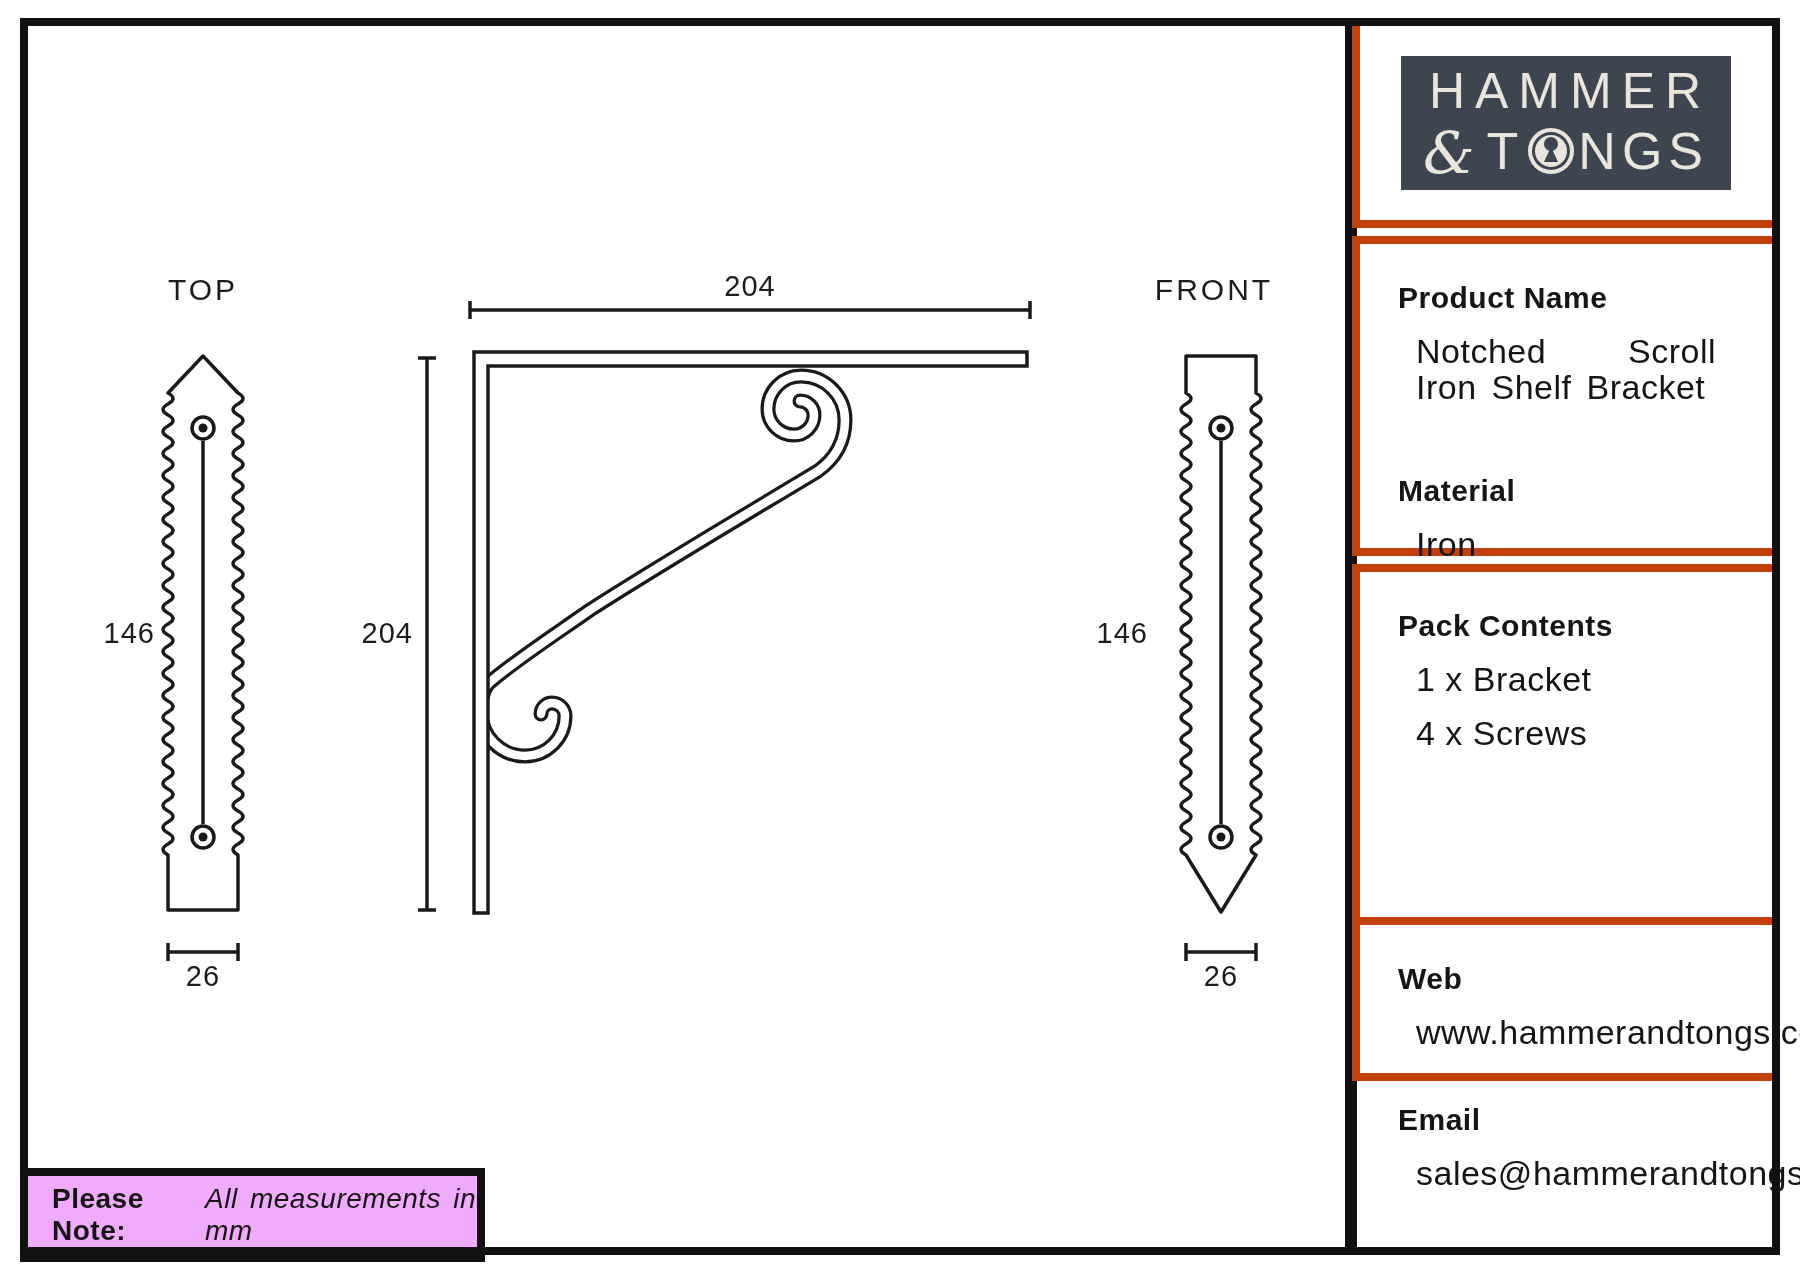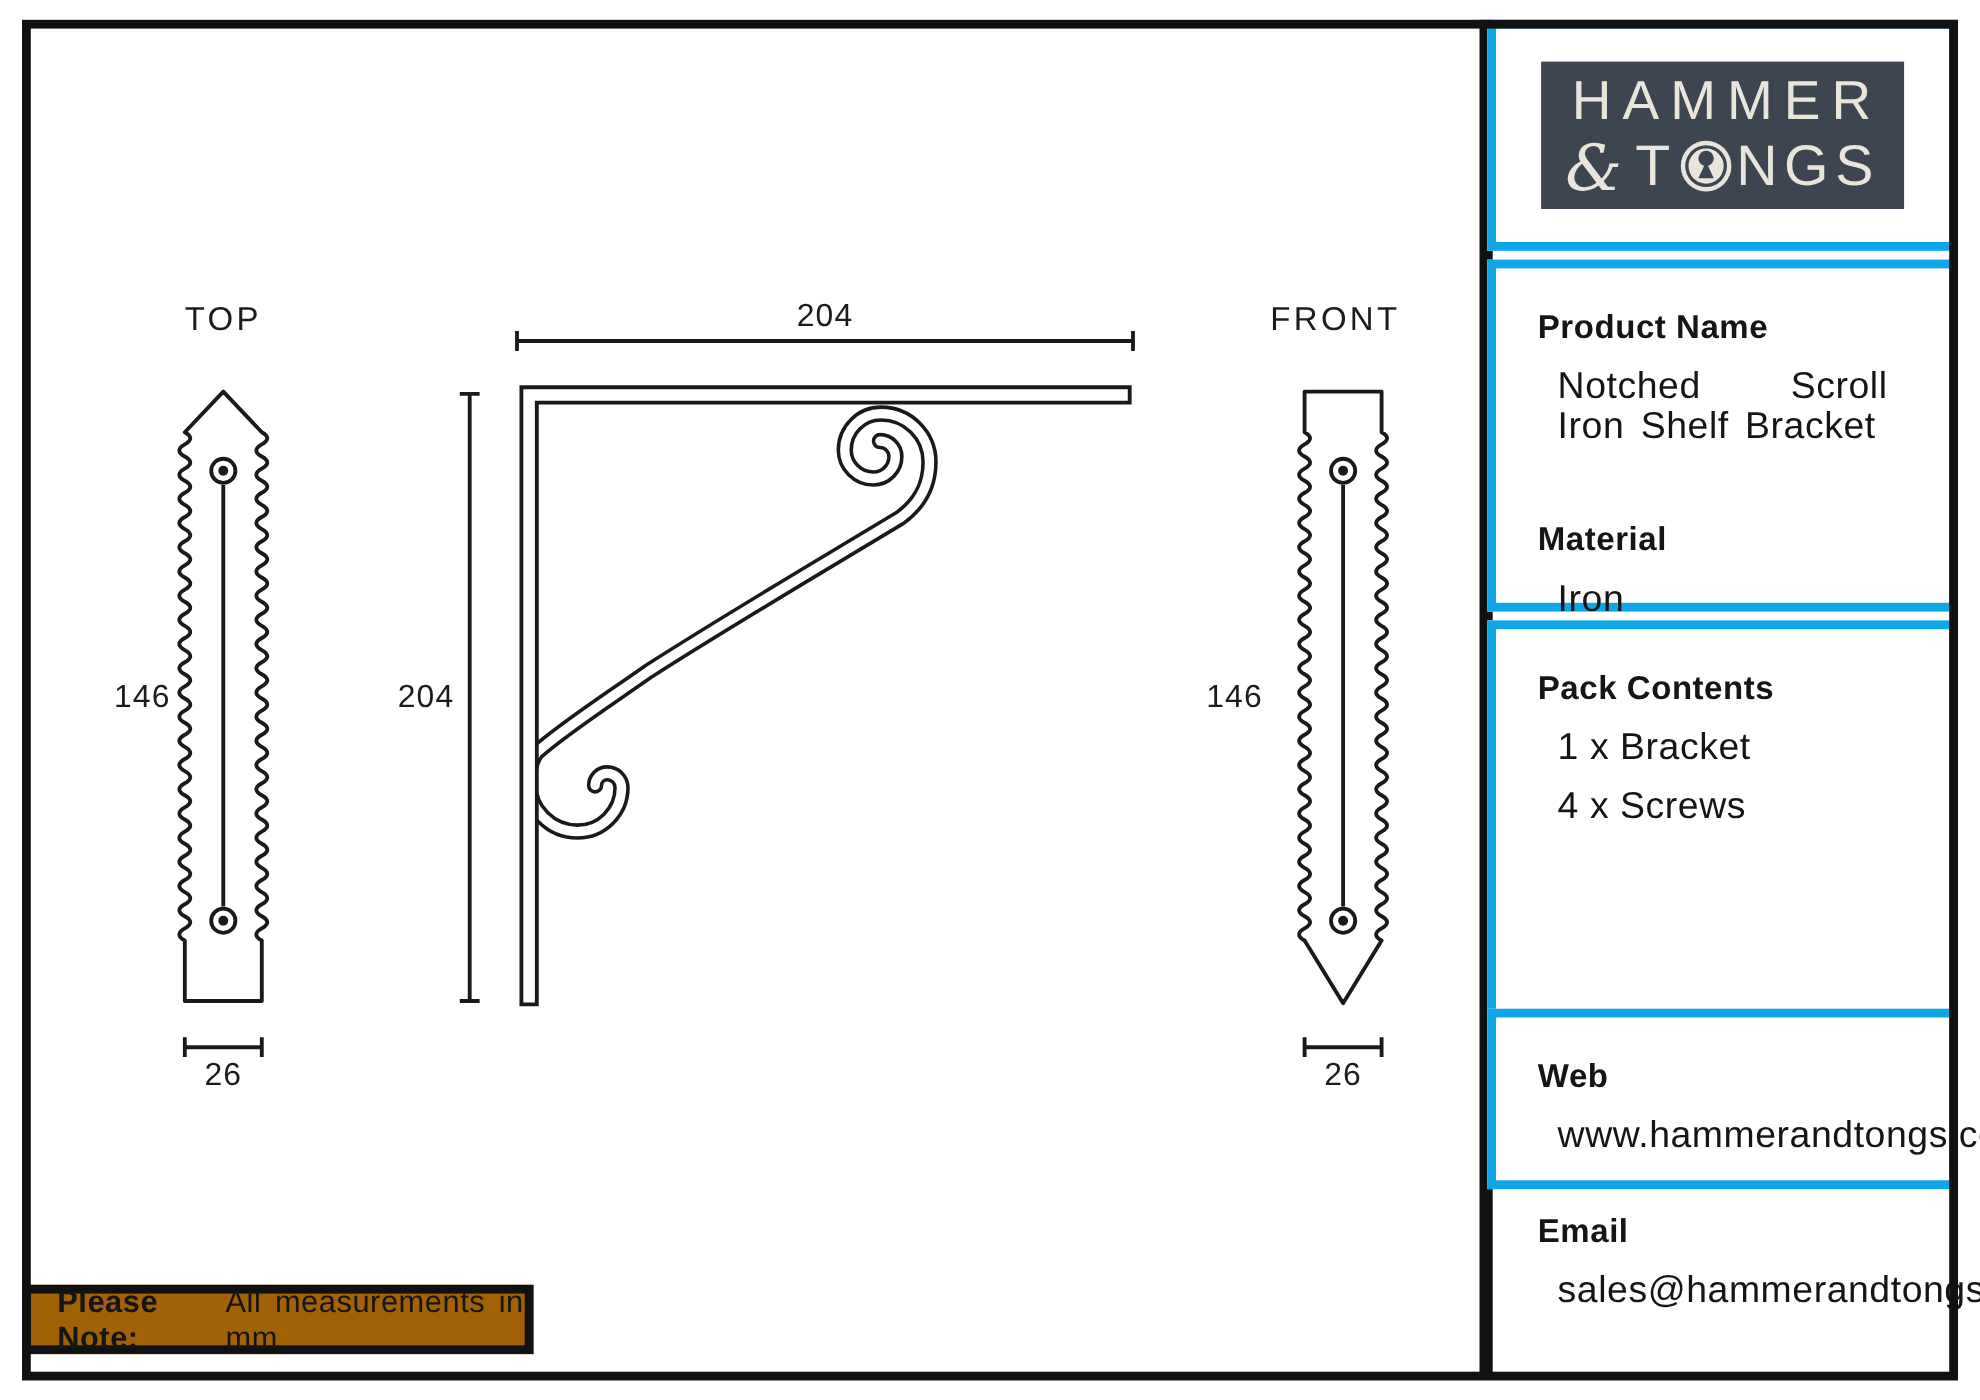--- a/index.html
+++ b/index.html
@@ -9,21 +9,21 @@
   
   .page-border{position:absolute;left:20px;top:18px;right:20px;bottom:18px;border:8px solid #111111;pointer-events:none;}
 
   
   .drawing-svg{position:absolute;left:0;top:0;}
   .dim-text{font-family:"Liberation Sans",sans-serif;font-size:29px;fill:#1c1c1c;letter-spacing:1px;}
   .view-label{font-family:"Liberation Sans",sans-serif;font-size:30px;fill:#1c1c1c;letter-spacing:3px;}
 
   
   .sidebar-divider{position:absolute;left:1345px;top:18px;width:12px;height:1236px;background:#111111;}
-  .sbox{position:absolute;left:1352px;width:428px;border:8px solid #0ea5e9;background:#ffffff;box-sizing:border-box;}
+  .sbox{position:absolute;left:1352px;width:428px;border:8px solid #c2410c;background:#ffffff;box-sizing:border-box;}
   .box-logo{top:18px;height:210px;display:flex;align-items:center;justify-content:center;}
   .box-product{top:236px;height:320px;}
   .box-pack{top:564px;height:388px;}
   .box-web{top:917px;height:164px;}
   .box-code{top:1150px;height:104px;}
   .sbox-inner{padding:20px 38px;}
   .s-heading{font-weight:bold;font-size:30px;letter-spacing:0.5px;margin:17px 0 6px 0;}
   .s-text{font-size:34px;letter-spacing:0.5px;line-height:36px;margin:18px;}
   .s-gap{height:34px;}
   .product-name{max-width:345px;text-align:justify;word-spacing:5px;}
@@ -31,23 +31,23 @@
   
   .logo{width:330px;height:134px;background:#3c4550;display:flex;flex-direction:column;align-items:center;justify-content:center;line-height:1;}
   .logo-line1{color:#e9e5dc;font-size:50px;letter-spacing:10px;margin-left:8px;}
   .logo-line2{color:#e9e5dc;font-size:52px;letter-spacing:6px;display:flex;align-items:center;margin-top:6px;}
   .logo-amp{font-family:"DejaVu Serif",serif;font-style:italic;font-size:58px;margin-right:6px;position:relative;top:2px;}
   .keyhole{position:relative;display:inline-block;width:46px;height:46px;border-radius:50%;background:#e9e5dc;box-shadow:inset 0 0 0 4px #e9e5dc, inset 0 0 0 7px #3c4550;margin:0 4px;}
   .kh-circle{position:absolute;top:9px;left:50%;transform:translateX(-50%);width:14px;height:14px;border-radius:50%;background:#3c4550;}
   .kh-stem{position:absolute;top:19px;left:50%;transform:translateX(-50%);width:0;height:0;border-left:7px solid transparent;border-right:7px solid transparent;border-bottom:15px solid #3c4550;}
 
   
-  .note-box{position:absolute;left:20px;top:1168px;width:465px;height:63px;border:8px solid #111111;background:#a16207;box-sizing:border-box;display:flex;align-items:center;padding-left:24px;}
+  .note-box{position:absolute;left:20px;top:1168px;width:465px;height:94px;border:8px solid #111111;background:#f0abfc;box-sizing:border-box;display:flex;align-items:center;padding-left:24px;}
   .note-box .note-label{font-weight:bold;font-size:28px;letter-spacing:0.5px;}
-  .note-box .note-text{font-size:28px;letter-spacing:0.5px;margin-left:10px;word-spacing:4px;}
+  .note-box .note-text{font-size:28px;letter-spacing:0.5px;margin-left:10px;word-spacing:4px;font-style:italic;}
 </style>
 </head>
 <body>
 
 <div class="stage">
 
   <svg class="drawing-svg" width="1345" height="1273" viewBox="0 0 1345 1273">
 
     <g>
       <path fill="#ffffff" stroke="#1a1a1a" stroke-width="3.5" stroke-linejoin="round" d="

